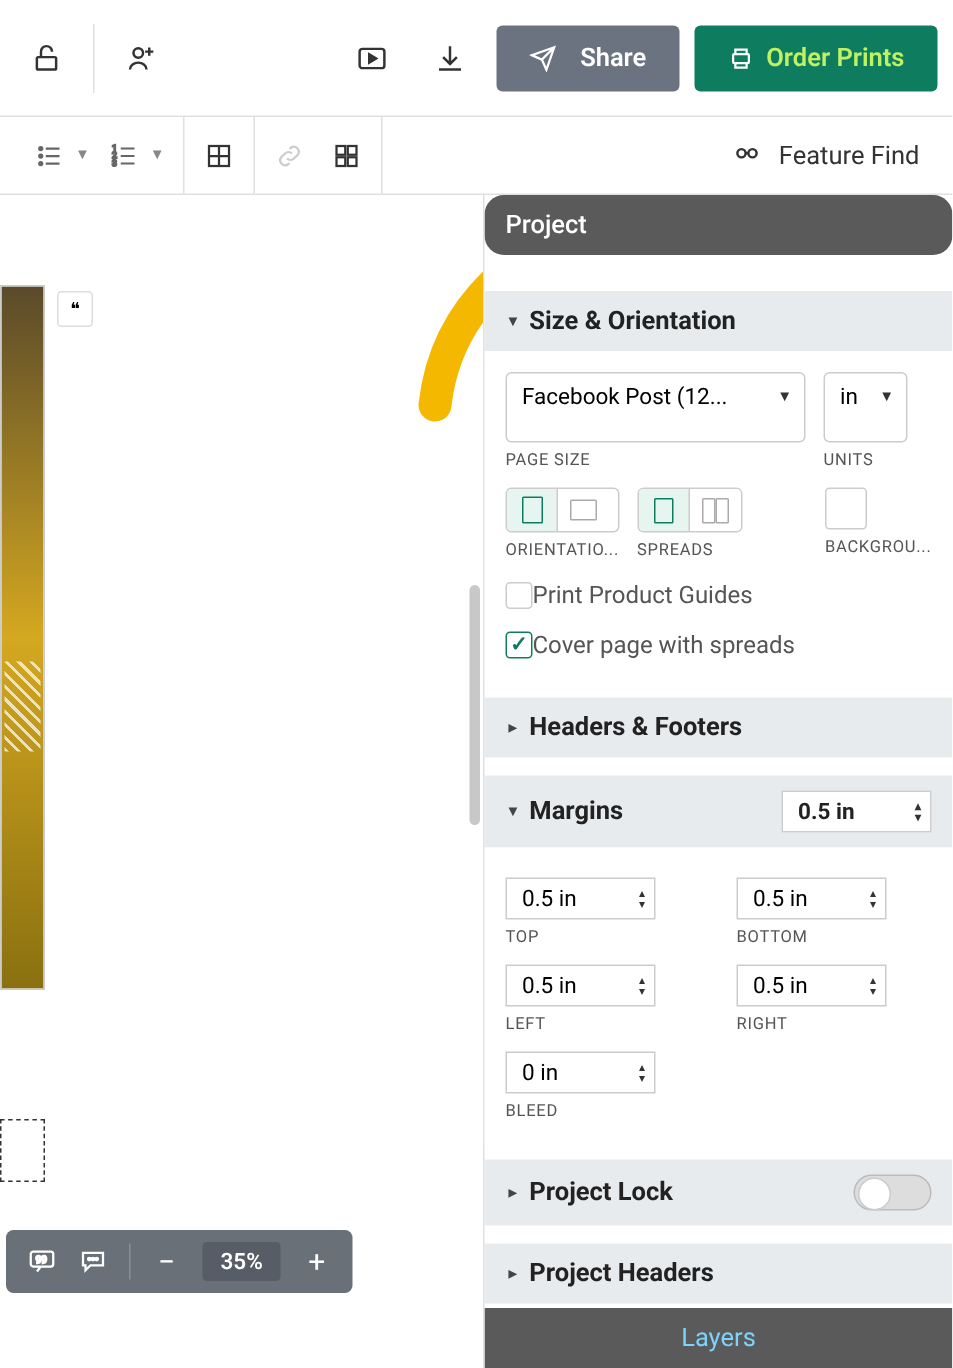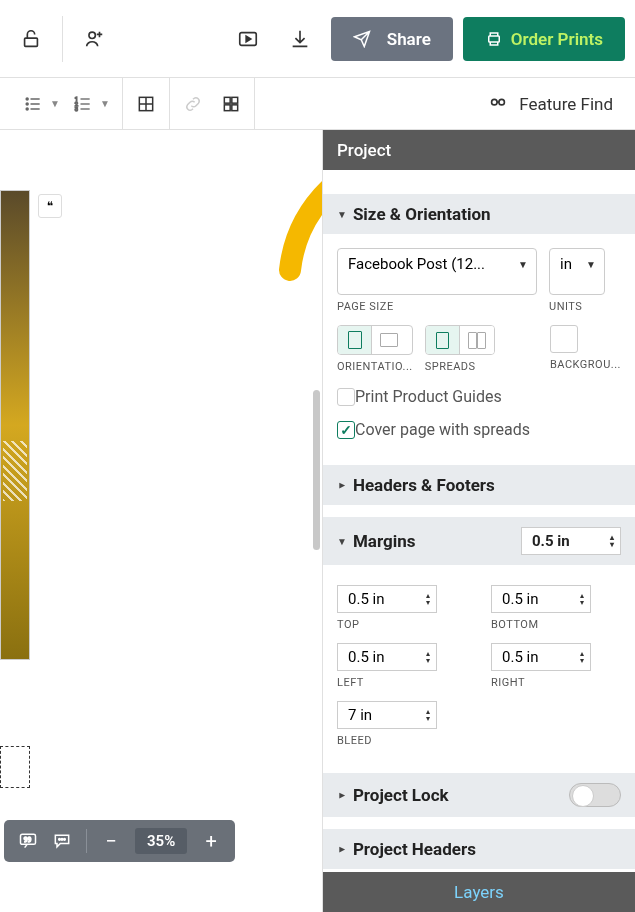--- a/index.html
+++ b/index.html
@@ -64,21 +64,21 @@
       position: absolute;
       top: 0px;
       left: 270px;
       width: 200px;
       height: 180px;
       z-index: 100;
       pointer-events: none;
     }
     
     .right-panel { width: 313px; background: #fff; display: flex; flex-direction: column; overflow-y: auto; border-left: 1px solid #e0e0e0; }
-    .panel-header { background: #5a5a5a; color: #fff; padding: 10px 14px; font-size: 17px; font-weight: 500; }
+    .panel-header { background: #5a5a5a; color: #fff; padding: 10px 14px; font-size: 17px; font-weight: 500; border-radius: 13px; }
     .section-header { background: #e8ebee; padding: 10px 14px; font-size: 17px; font-weight: 700; color: #222; display: flex; align-items: center; gap: 6px; cursor: pointer; }
     .section-header.collapsed .caret { transform: rotate(-90deg); }
     .caret { font-size: 10px; color: #444; display: inline-block; }
     .section-body { padding: 14px; background: #fff; }
     
     .dropdown { position: relative; display: inline-flex; align-items: center; border: 1px solid #ccc; border-radius: 4px; padding: 6px 28px 21px 10px; font-size: 15px; background: #fff; cursor: pointer; }
     .dropdown::after { content: "▼"; position: absolute; right: 8px; font-size: 10px; color: #333; }
     .dropdown-wide { width: 200px; white-space: nowrap; overflow: hidden; text-overflow: ellipsis; }
     .dropdown-narrow { width: 56px; }
     .row { display: flex; gap: 12px; align-items: flex-start; }
@@ -322,21 +322,21 @@
         </div>
         <div class="field">
           <div class="stepper">0.5 in</div>
           <div class="field-label">LEFT</div>
         </div>
         <div class="field">
           <div class="stepper">0.5 in</div>
           <div class="field-label">RIGHT</div>
         </div>
         <div class="field">
-          <div class="stepper">7 in</div>
+          <div class="stepper">0 in</div>
           <div class="field-label">BLEED</div>
         </div>
       </div>
     </div>
 
     <div class="gap-sm"></div>
     <div class="section-header collapsed">
       <span class="caret">▼</span>
       <span>Project Lock</span>
       <div class="toggle-switch"></div>

